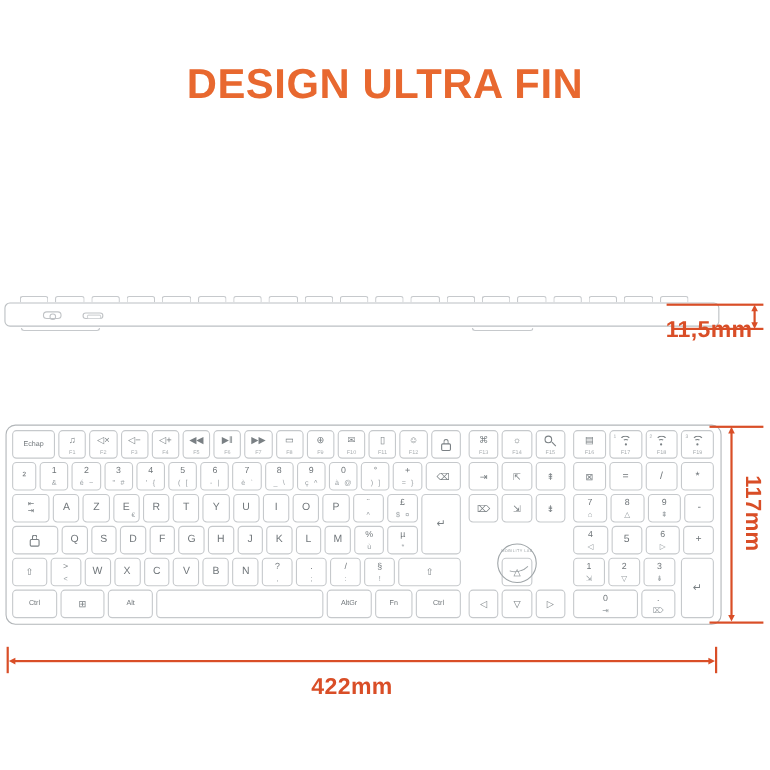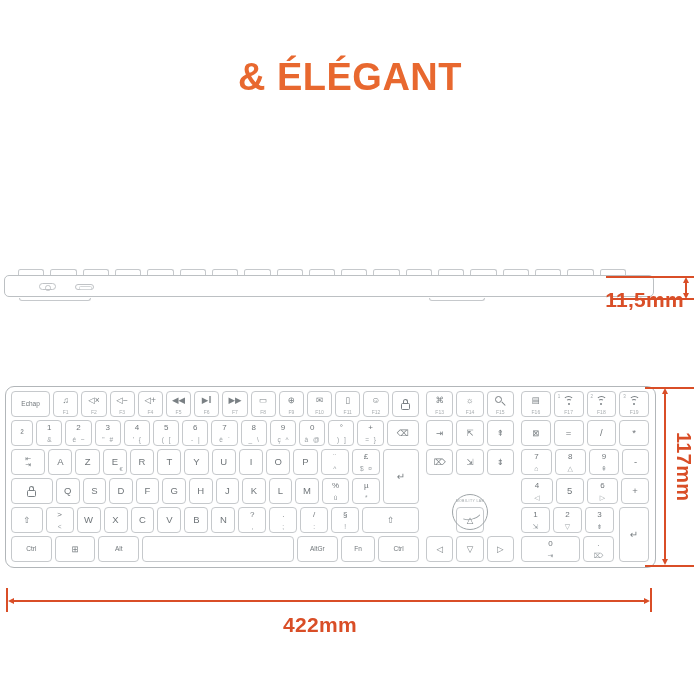--- a/index.html
+++ b/index.html
@@ -80,21 +80,21 @@
 
   .logo{position:absolute;left:446px;top:107px;width:36px;height:36px;border:1px solid #9fa5a8;border-radius:50%}
   .logo .lgtxt{position:absolute;top:4px;left:0;right:0;text-align:center;font-size:3.5px;letter-spacing:.4px;color:#9fa5a8}
   .logo .swoosh{position:absolute;display:block;left:6px;top:10px;width:23px;height:15px;
                 border:1.5px solid transparent;border-bottom-color:#9fa5a8;border-radius:50%;transform:rotate(-14deg)}
 </style>
 </head>
 <body>
 
 <div class="title">
-  <div>&amp; ÉLÉGANT</div>
+  <div>DESIGN ULTRA FIN</div>
 </div>
 
 <div id="side">
   <div id="bumps">
       <div class="bump"></div>
       <div class="bump"></div>
       <div class="bump"></div>
       <div class="bump"></div>
       <div class="bump"></div>
       <div class="bump"></div>

